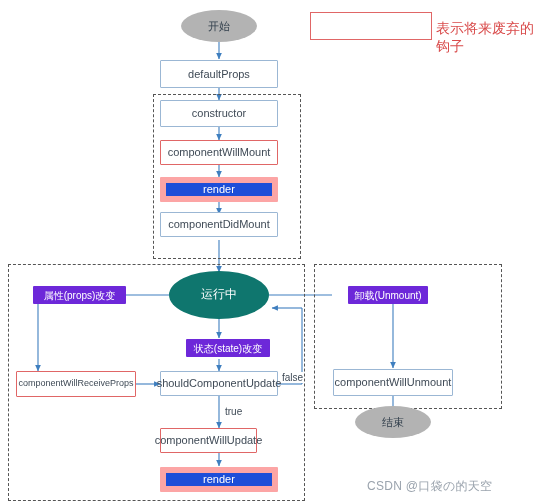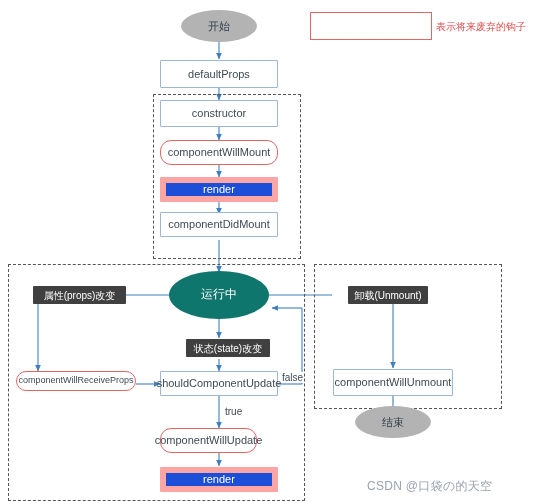--- a/index.html
+++ b/index.html
@@ -36,21 +36,21 @@
     background: #ffffff;
     color: #3f4a56;
     font-size: 11px;
     border-radius: 1px;
   }
   .box-red {
     border: 1px solid #e06666;
     background: #ffffff;
     color: #3f4a56;
     font-size: 11px;
-    border-radius: 11px;
+    border-radius: 1px;
   }
   .box-render {
     border: 6px solid #fca5a5;
     background: #1d4ed8;
     color: #ffffff;
     font-size: 11px;
     border-radius: 1px;
   }
   .ellipse-gray {
     background: #b3b3b3;
@@ -58,35 +58,35 @@
     font-size: 11px;
     border-radius: 50%;
   }
   .ellipse-green {
     background: #0f766e;
     color: #ffffff;
     font-size: 12px;
     border-radius: 50%;
   }
   .label-blue {
-    background: #404040;
+    background: #6d28d9;
     color: #ffffff;
     font-size: 10px;
     border-radius: 1px;
     padding: 1px 4px;
   }
   .legend-box {
     position: absolute;
     border: 1px solid #e06666;
     background: #ffffff;
   }
   .legend-text {
     position: absolute;
     color: #d94b4b;
-    font-size: 10px;
+    font-size: 14px;
   }
   .watermark {
     position: absolute;
     color: #9aa3ad;
     font-size: 12px;
     letter-spacing: 0.3px;
   }
   .dash-group {
     position: absolute;
     border: 1px dashed #555555;
@@ -172,21 +172,21 @@
   <div class="node box" style="left:160px; top:212px; width:118px; height:25px;">componentDidMount</div>
 
   <div class="node ellipse-green" style="left:169px; top:271px; width:100px; height:48px;">运行中</div>
 
   <div class="node label-blue" style="left:33px; top:286px; width:93px; height:18px;">属性(props)改变</div>
 
   <div class="node label-blue" style="left:186px; top:339px; width:84px; height:18px;">状态(state)改变</div>
 
   <div class="node label-blue" style="left:348px; top:286px; width:80px; height:18px;">卸载(Unmount)</div>
 
-  <div class="node box-red" style="left:16px; top:371px; width:120px; height:20px; font-size:9px;">componentWillReceiveProps</div>
+  <div class="node box-red" style="left:16px; top:371px; width:120px; height:26px; font-size:9px;">componentWillReceiveProps</div>
 
   <div class="node box" style="left:160px; top:371px; width:118px; height:25px;">shouldComponentUpdate</div>
 
   <div class="edge-label" style="left:281px; top:372px;">false</div>
 
   <div class="edge-label" style="left:208px; top:406px;margin-left:16px;">true</div>
 
   <div class="node box-red" style="left:160px; top:428px; width:97px; height:25px;">componentWillUpdate</div>
 
   <div class="node box-render" style="left:160px; top:467px; width:118px; height:25px;">render</div>

